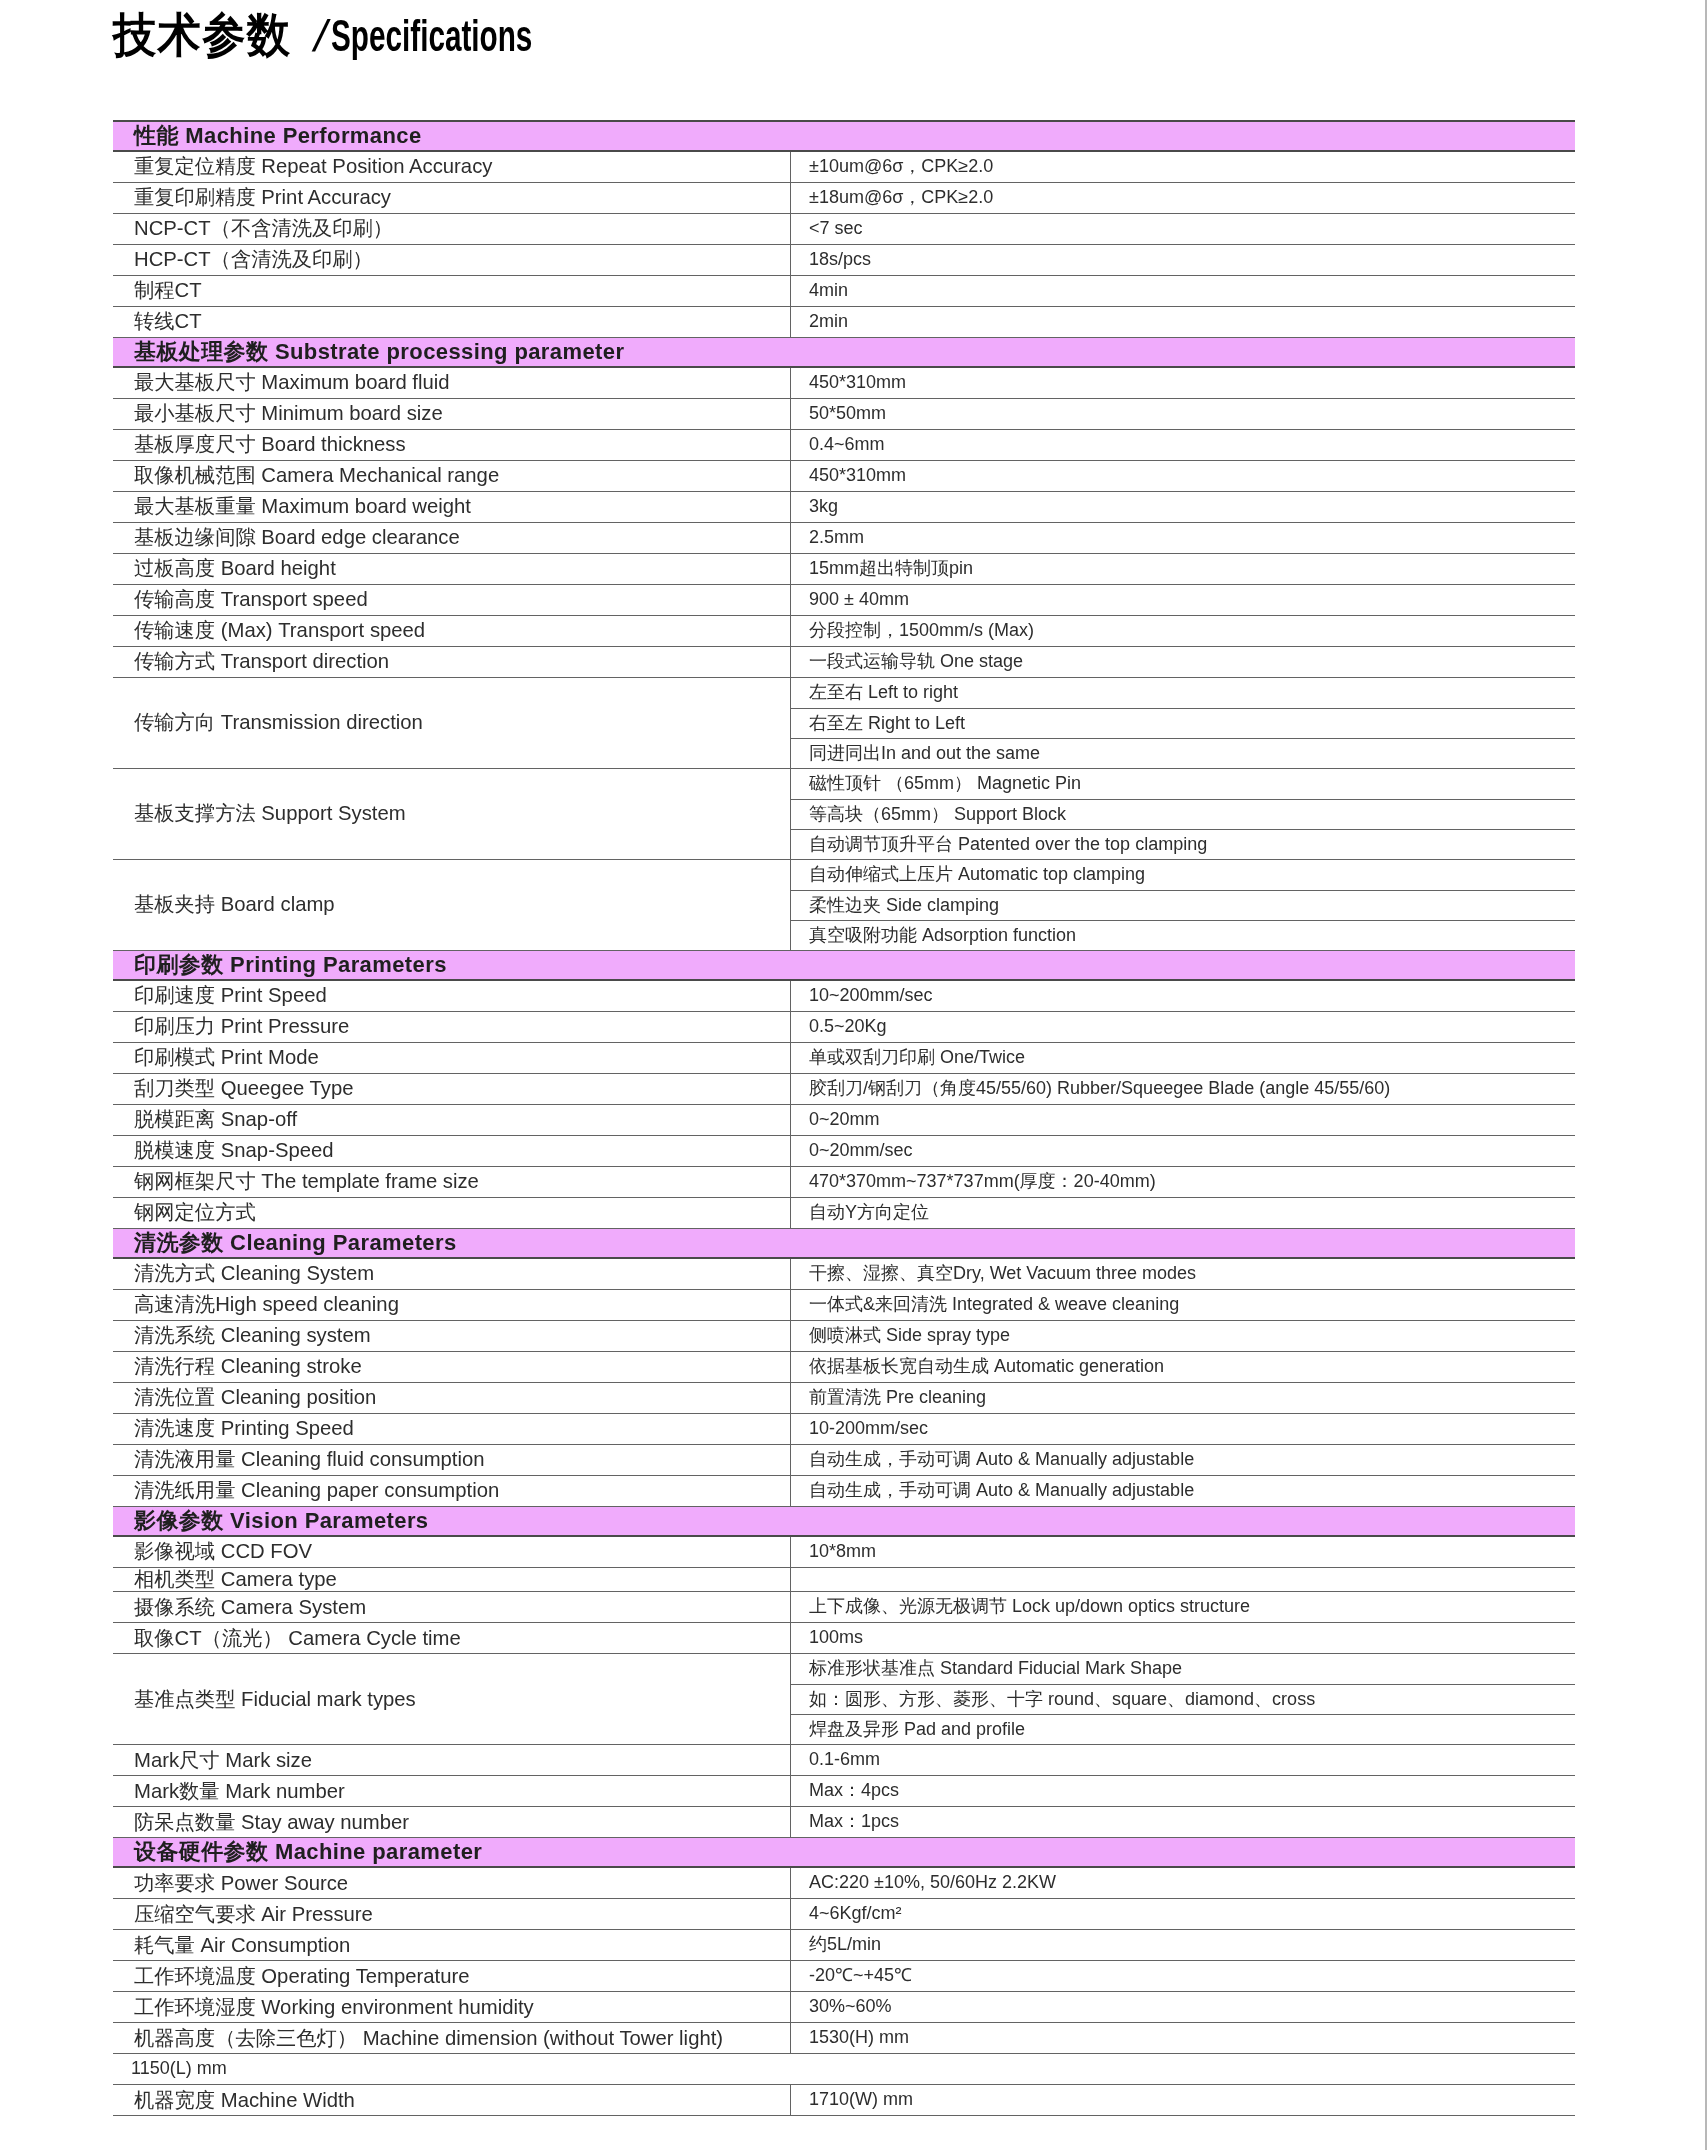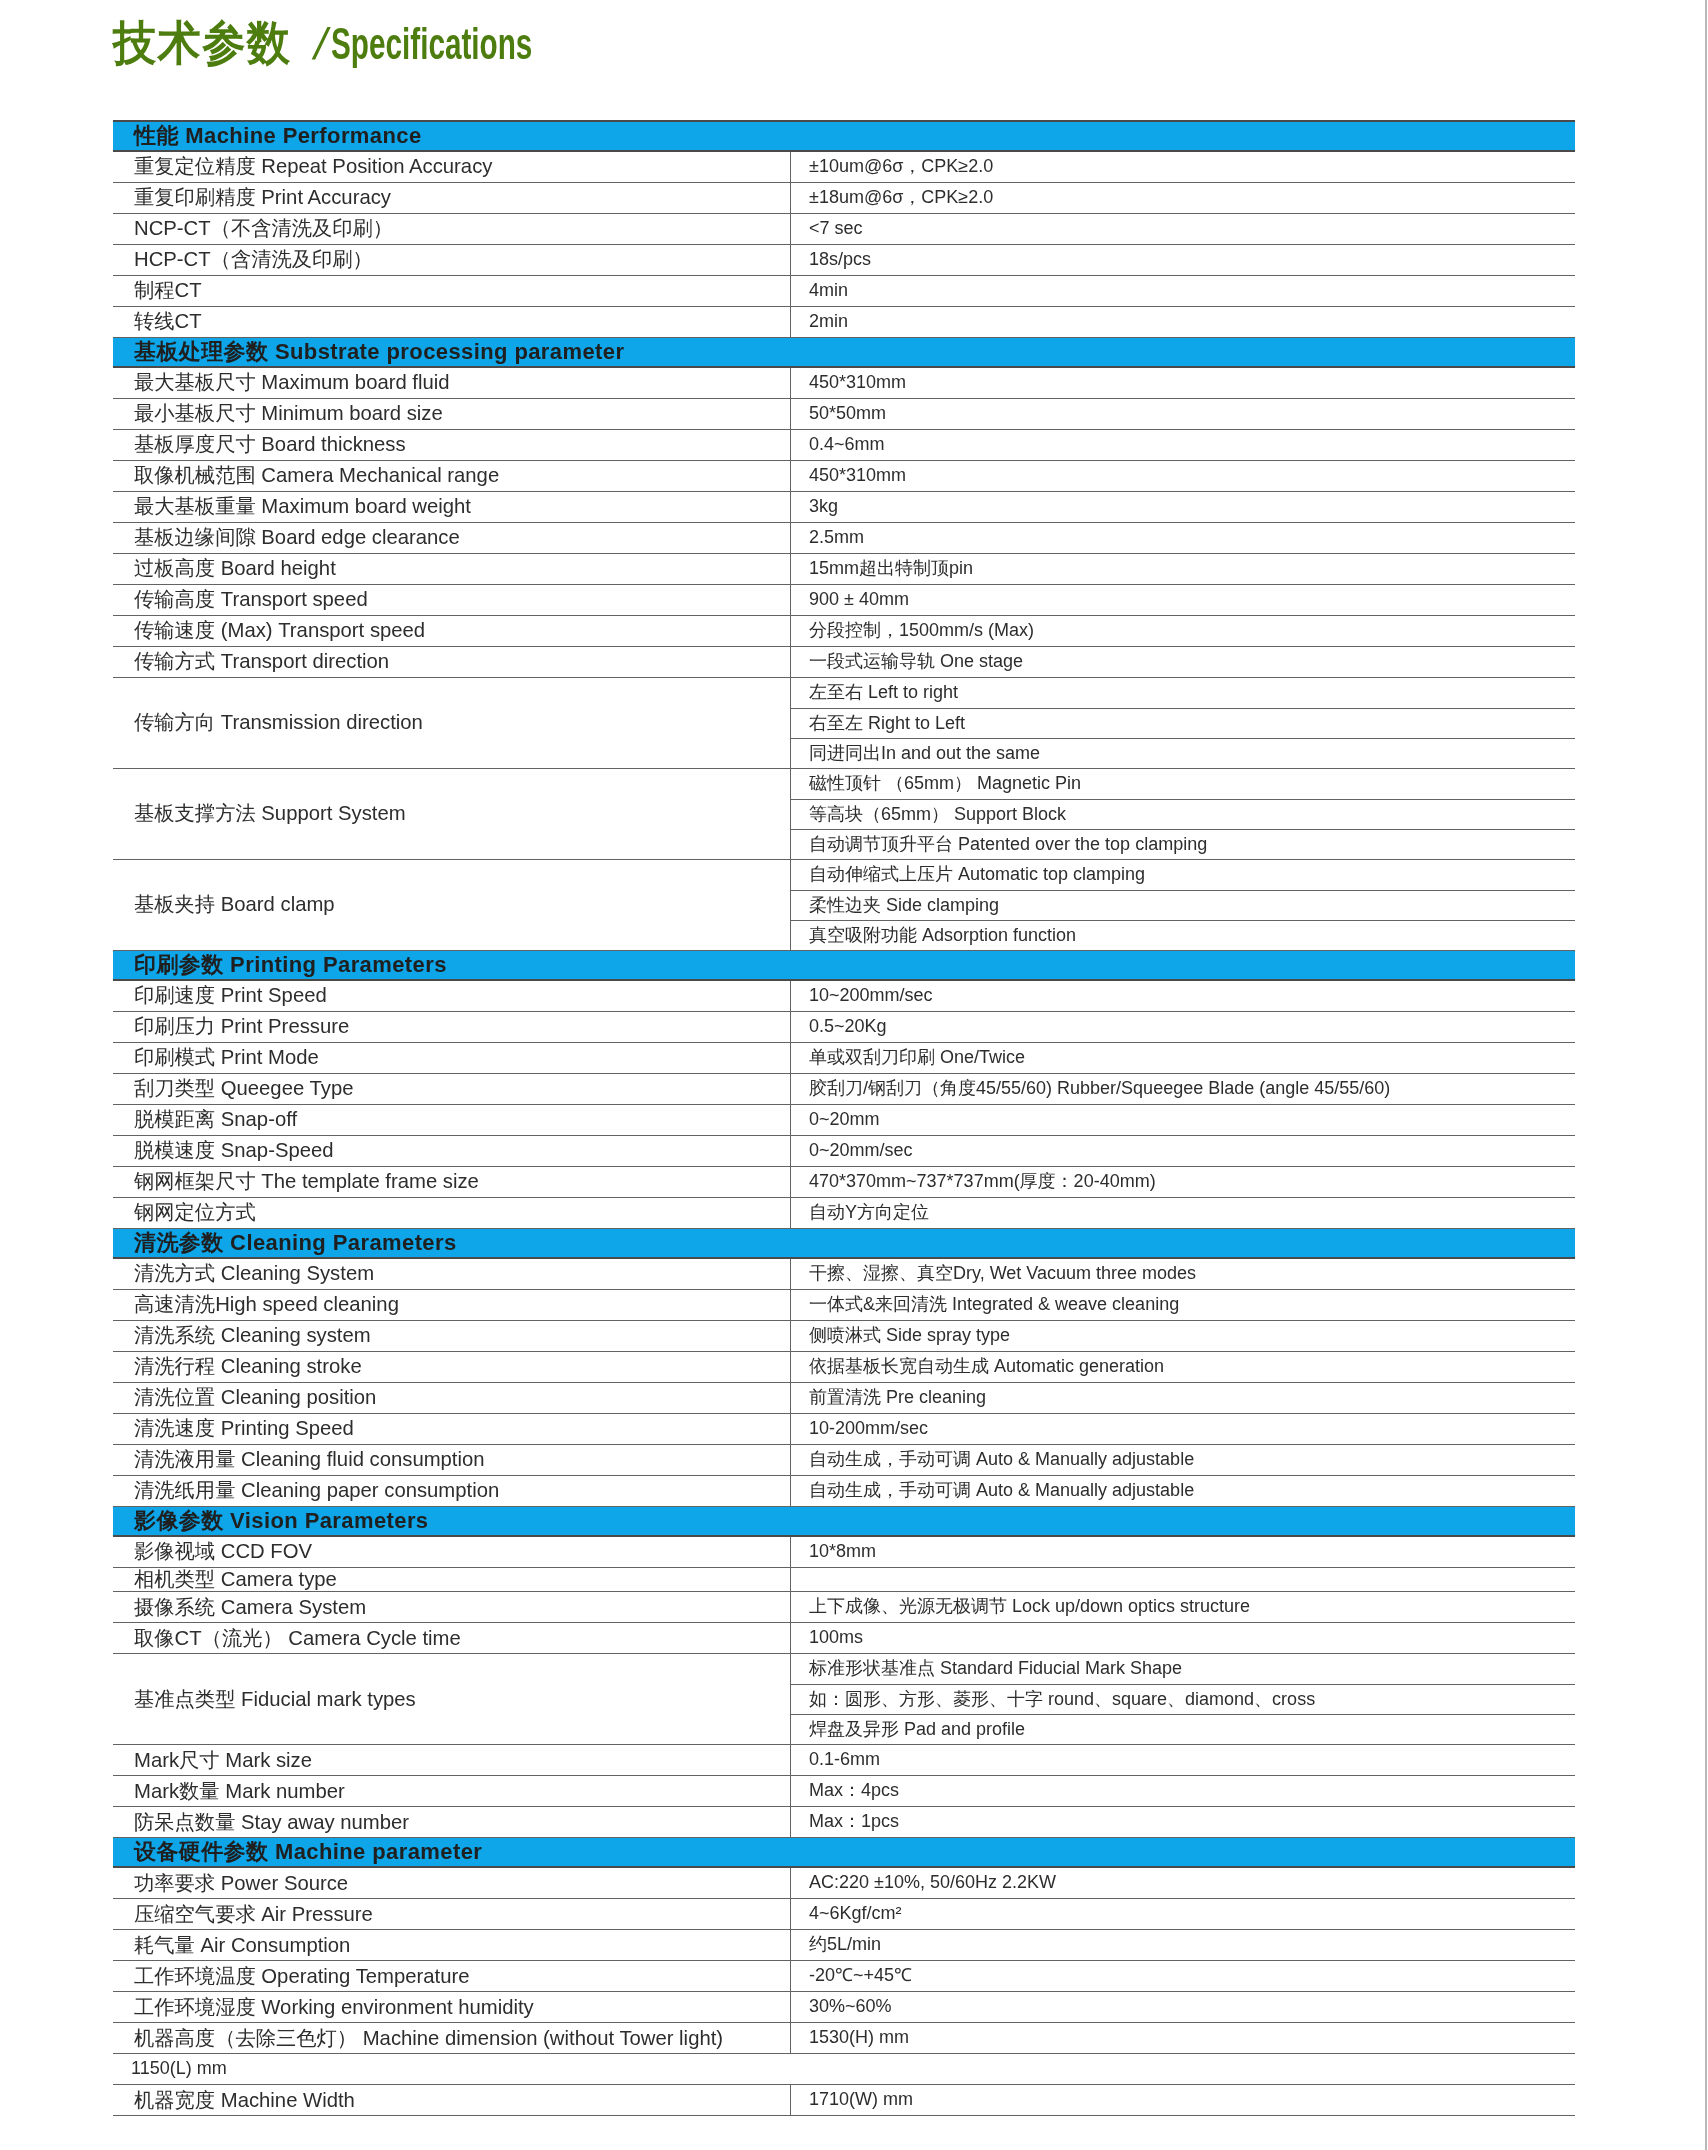--- a/index.html
+++ b/index.html
@@ -19,24 +19,24 @@
     position: absolute;
     top: 0;
     right: 1.5px;
     width: 1.5px;
     height: 100%;
     background: #b8b8b8;
   }
   .title {
     position: absolute;
     left: 113px;
-    top: 12px;
+    top: 4px;
     display: flex;
     align-items: baseline;
-    color: #4d7c0f;
+    color: #000000;
     white-space: nowrap;
   }
   .title .zh {
     font-size: 47px;
     font-weight: 700;
     letter-spacing: 1.5px;
     display: inline-block;
     transform: scaleX(0.92);
     transform-origin: left bottom;
   }
@@ -59,21 +59,21 @@
     position: absolute;
     left: 113px;
     top: 120px;
     width: 1462px;
     border-top: 2.3px solid #4a4a4a;
     box-sizing: border-box;
     background: #ffffff;
   }
   .sec-header {
     height: 30px;
-    background: #0ea5e9;
+    background: #f0abfc;
     border-bottom: 2.3px solid #4a4a4a;
     display: flex;
     align-items: center;
     padding-left: 21px;
     box-sizing: border-box;
     font-size: 22px;
     font-weight: 700;
     color: #1f1f1f;
     letter-spacing: 0.4px;
   }

